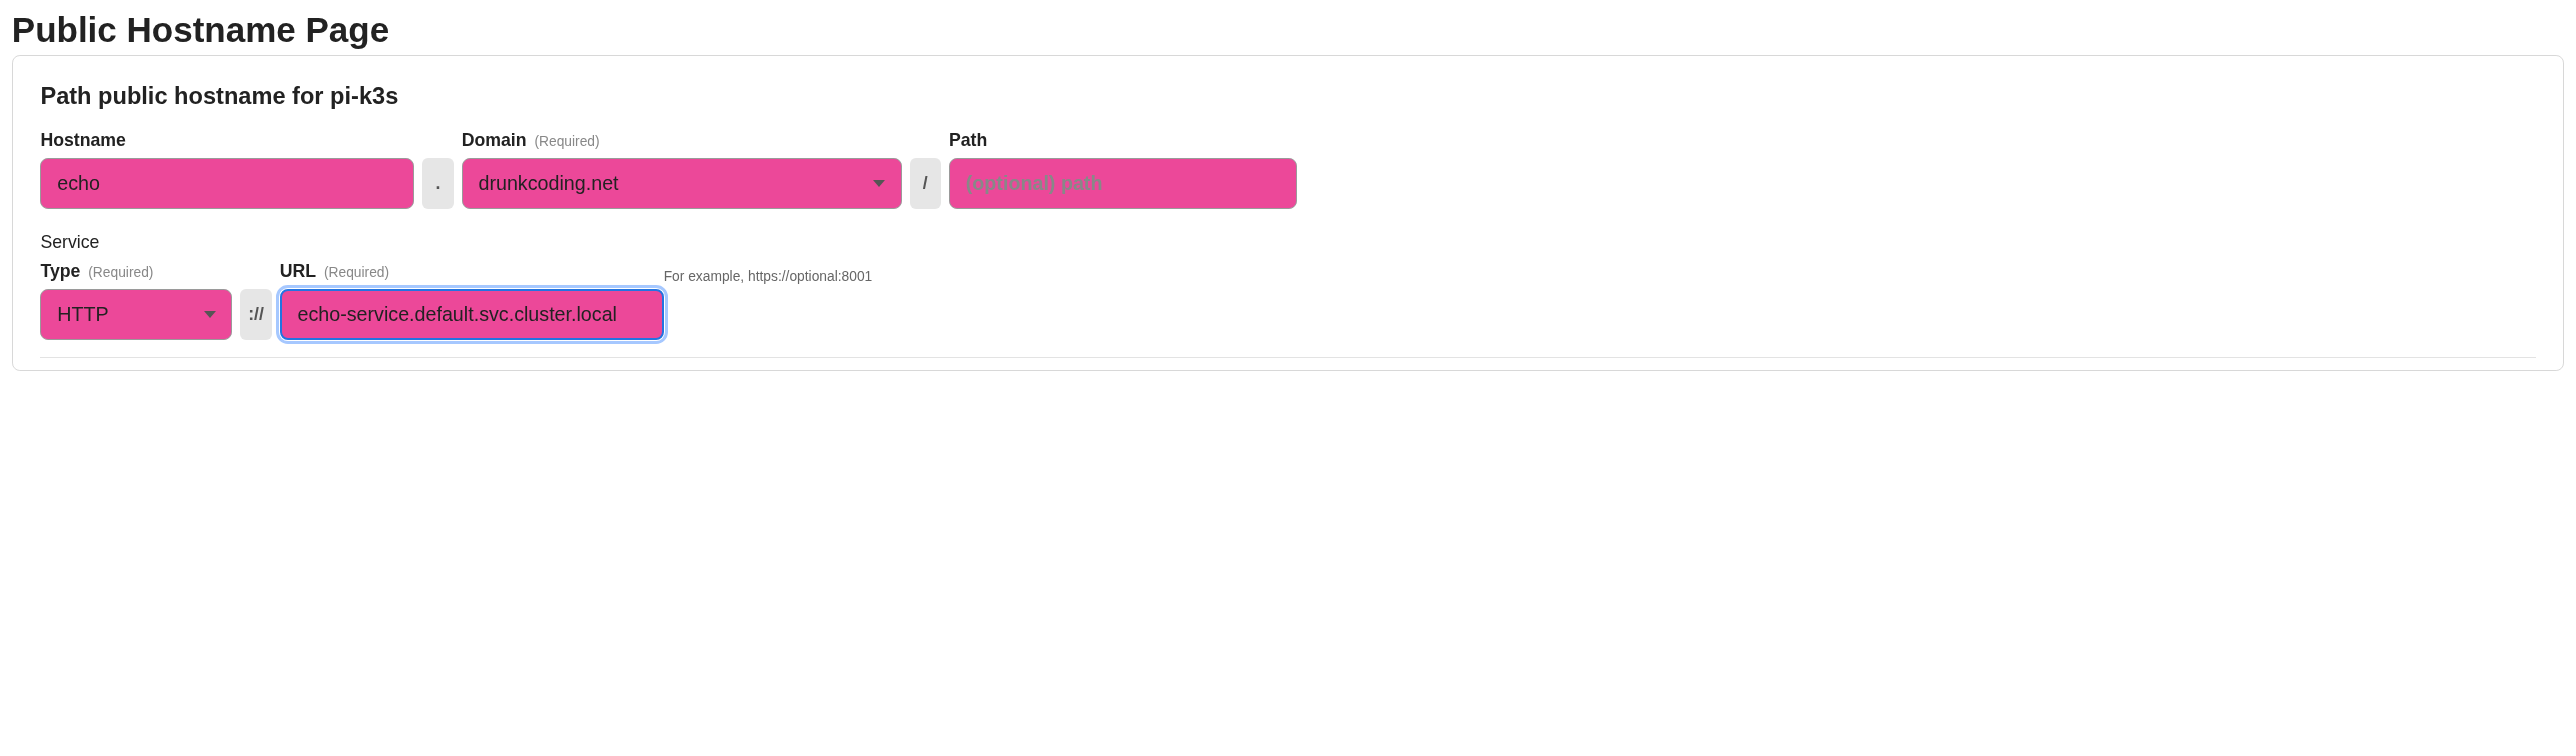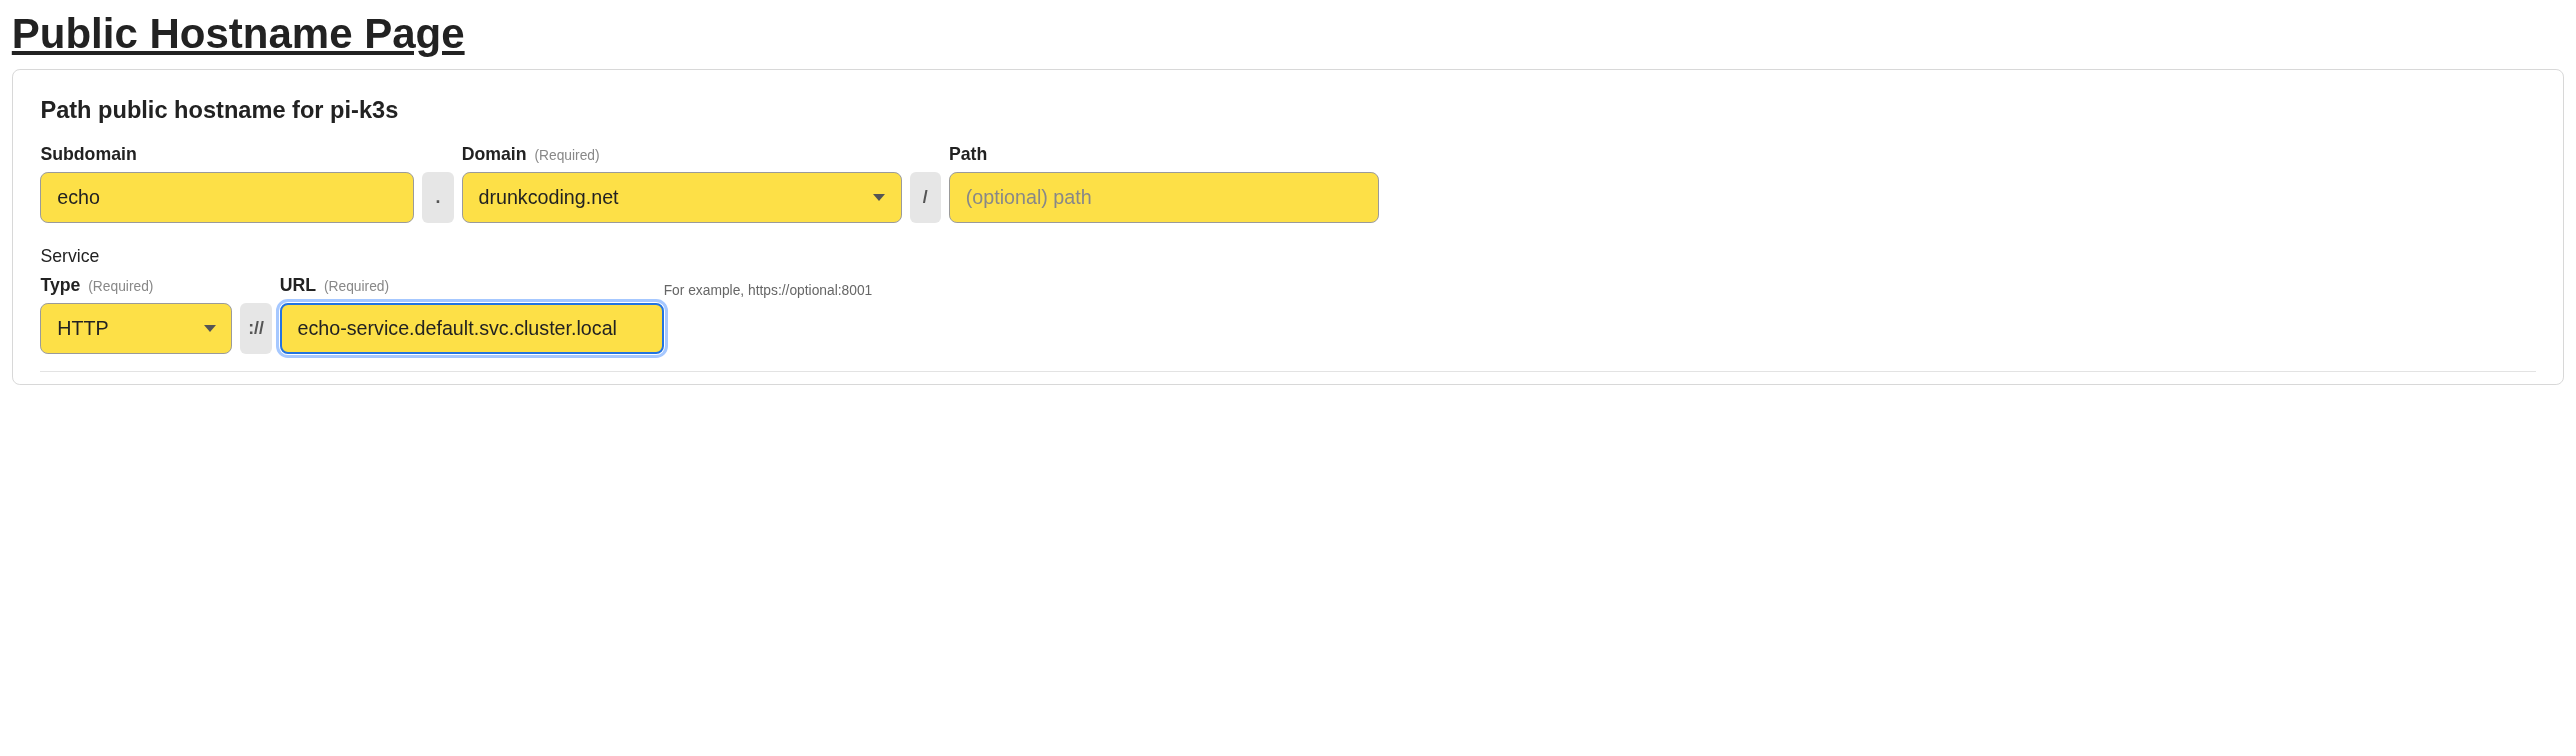--- a/index.html
+++ b/index.html
@@ -3,24 +3,23 @@
   <meta charset="utf-8">
   <style>
     * { box-sizing: border-box; margin: 0; padding: 0; }
     body {
       font-family: -apple-system, BlinkMacSystemFont, "Segoe UI", Helvetica, Arial, sans-serif;
       color: #222;
       background: #fff;
       padding: 9.8px 11.8px 0 11.8px;
     }
     .page-title {
-      font-size: 42px;
+      font-size: 35px;
       font-weight: 700;
-      margin-bottom: 11px;
-      text-decoration: underline;
+      margin-bottom: 5px;
     }
     .card {
       border: 1px solid #d8d8d8;
       border-radius: 7.9px;
       padding: 27.6px 27.6px 11.8px 27.6px;
     }
     .card-title {
       font-size: 23.6px;
       font-weight: 700;
       margin-bottom: 21.7px;
@@ -46,21 +45,21 @@
       line-height: 1;
     }
     .field-label-main { font-size: 17.7px; font-weight: 600; }
     .field-label-sub  { font-size: 13.8px; font-weight: 400; color: #888; }
     .input, .select {
       height: 51px;
       border: 1px solid #9a9a9a;
       border-radius: 7.9px;
       padding: 0 15.8px;
       font-size: 19.7px;
-      background: #fde047;
+      background: #ec4899;
       color: #222;
     }
     .input::placeholder { color: #888; }
     .select {
       display: flex; align-items: center; justify-content: space-between;
       cursor: pointer; user-select: none;
     }
     .chevron {
       width: 0; height: 0;
       border-left: 6.9px solid transparent;
@@ -71,21 +70,21 @@
       height: 51px;
       min-width: 31.5px;
       border-radius: 5.9px;
       background: #e6e6e6;
       display: flex; align-items: center; justify-content: center;
       font-size: 17.7px; font-weight: 600; color: #555;
       padding: 0 5.9px;
     }
     .subdomain-input { width: 374px; }
     .domain-select   { width: 440px; }
-    .path-input      { width: 430px; }
+    .path-input      { width: 348px; font-weight: bold; }
     .type-select     { width: 192px; }
     .url-input       {
       width: 384px;
       border: 2px solid #2374e1;
       outline: 3px solid #a6c8ff;
       outline-offset: 1px;
     }
     .url-field-wrap { display:flex; flex-direction:row; }
     .helper-text {
       font-size: 13.8px; color: #666; margin-top: 5.9px;
@@ -102,21 +101,21 @@
 
 <div class="card">
 
   <h2 class="card-title">Path public hostname for pi-k3s</h2>
 
 
   <div class="row">
 
     <div class="field">
       <div class="field-label">
-        <span class="field-label-main">Subdomain</span>
+        <span class="field-label-main">Hostname</span>
       </div>
       <input class="input subdomain-input" type="text" value="echo" style="">
     </div>
 
     <div class="sep">.</div>
 
     <div class="field">
       <div class="field-label">
         <span class="field-label-main">Domain</span>
         <span class="field-label-sub">(Required)</span>

